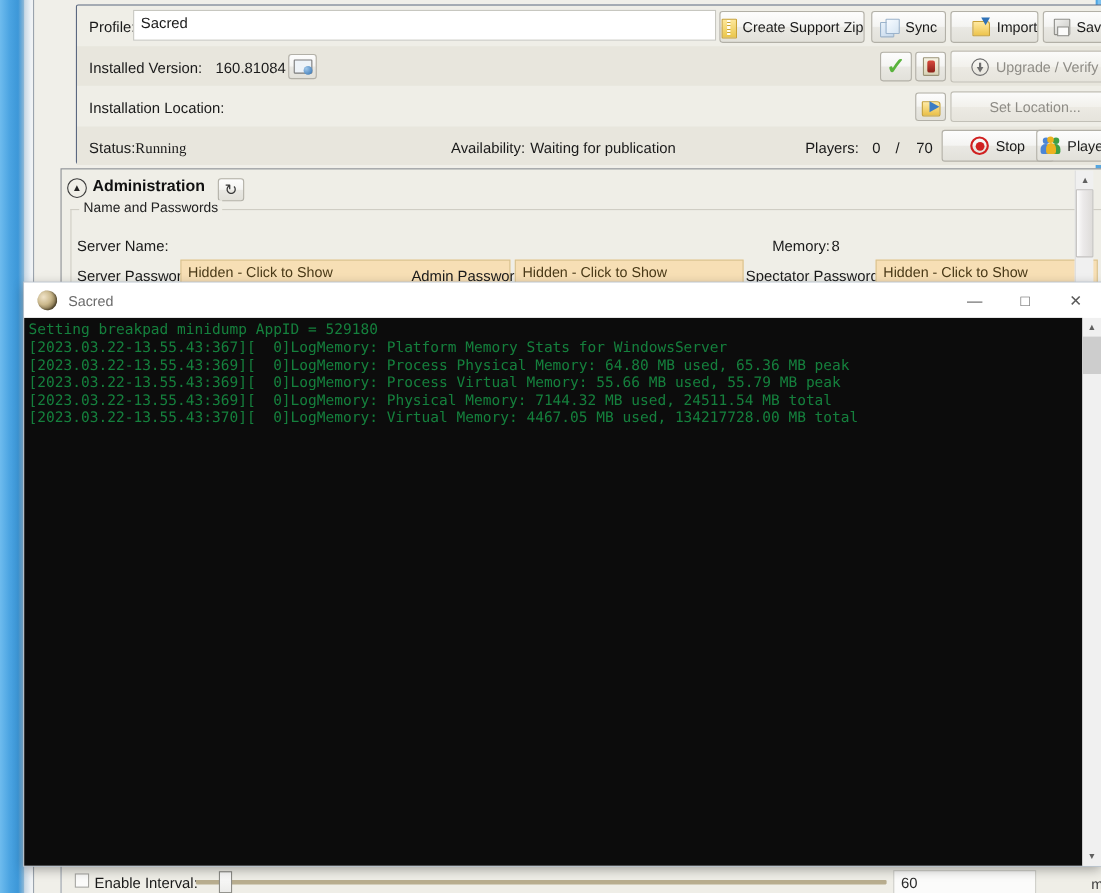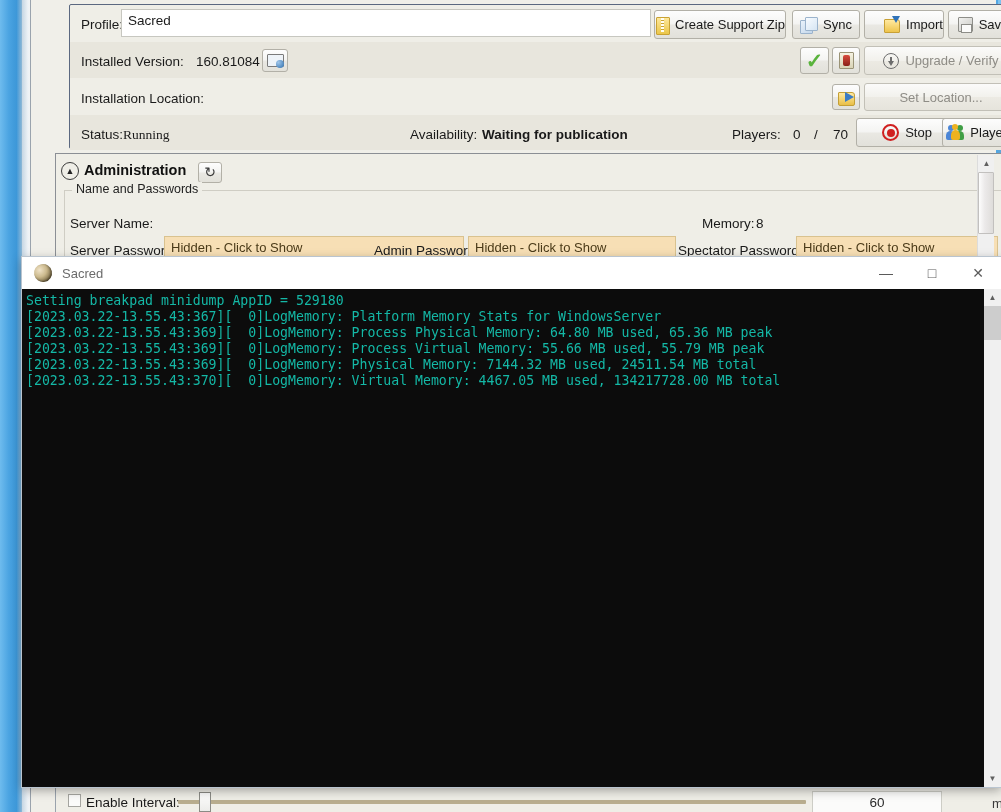--- a/index.html
+++ b/index.html
@@ -187,21 +187,21 @@
     transform: rotate(-12deg);
   }
   #console-title { margin-left:10px; font-size:13px; color:#6b6b6b; }
   .win-btn { width:46px;height:32px;display:flex;align-items:center;justify-content:center;color:#5a5a5a;font-size:14px; }
   #console-body {
     position:absolute; left:0; top:32px; width:962px; height:498px;
     background:#0c0c0c; overflow:hidden;
   }
   #console-text {
     font-family:"DejaVu Sans Mono","Liberation Mono",monospace;
-    font-size:13.2px; line-height:16px; color:#14b8a6;
+    font-size:13.2px; line-height:16px; color:#15803d;
     padding:4px 0 0 4px; white-space:pre;
   }
   #console-scroll {
     position:absolute; right:0; top:32px; width:17px; height:498px; background:#f0f0f0;
   }
   #console-scroll .arrow { width:17px;height:17px;display:flex;align-items:center;justify-content:center;font-size:8px;color:#606060; }
   #console-scroll .arrow.bot { position:absolute;bottom:0;left:0; }
   #console-scroll .thumb { position:absolute;left:0;top:17px;width:17px;height:34px;background:#cdcdcd; }
 </style>
 </head>
@@ -265,21 +265,21 @@
       <div class="btn flat disabled" style="left:794px;top:5px;width:154px;height:28px;">
         <span>Set Location...</span>
       </div>
     </div>
 
     <div class="hrow alt" style="top:110px;height:35px;">
       <span class="lbl" style="left:11px;top:13px;">Status:</span>
       <span class="val" style="left:53px;top:13px;font-family:Liberation Serif, serif;">Running</span>
 
       <span class="lbl" style="left:328px;top:13px;margin-left:12px;">Availability:</span>
-      <span class="val" style="left:412px;top:13px;font-weight:bold;">Waiting for publication</span>
+      <span class="val" style="left:412px;top:13px;">Waiting for publication</span>
 
       <span class="lbl" style="left:662px;top:13px;">Players:</span>
       <span class="val" style="left:723px;top:13px;">0</span>
       <span class="val" style="left:744px;top:13px;">/</span>
       <span class="val" style="left:763px;top:13px;">70</span>
 
       <div class="btn" style="left:786px;top:3px;width:102px;height:29px;">
         <span class="ico ico-stop"></span>
         <span>Stop</span>
       </div>
@@ -332,21 +332,21 @@
     <span class="lbl" style="left:35px;top:8px;">Duration:</span>
     <div class="slider-track" style="left:122px;top:13px;width:628px;"></div>
     <div class="slider-thumb" style="left:528px;top:5px;"></div>
     <div class="numfield" style="left:756px;top:4px;width:130px;height:22px;">20</div>
     <span class="unit" style="left:892px;top:9px;">seconds</span>
 
     <div class="checkbox" style="left:12px;top:37px;"></div>
     <span class="lbl" style="left:30px;top:39px;">Enable Interval:</span>
     <div class="slider-track" style="left:122px;top:43px;width:628px;"></div>
     <div class="slider-thumb" style="left:143px;top:35px;"></div>
-    <div class="numfield" style="left:756px;top:34px;width:130px;height:22px;text-align:center;">60</div>
+    <div class="numfield" style="left:756px;top:34px;width:130px;height:22px;">60</div>
     <span class="unit" style="left:892px;top:39px;margin-left:44px;">minutes</span>
   </div>
 </div>
 
 <div id="console-window">
   <div id="console-titlebar">
     <div id="console-icon"></div>
     <span id="console-title">Sacred</span>
     <div style="flex:1"></div>
     <div class="win-btn">—</div>

